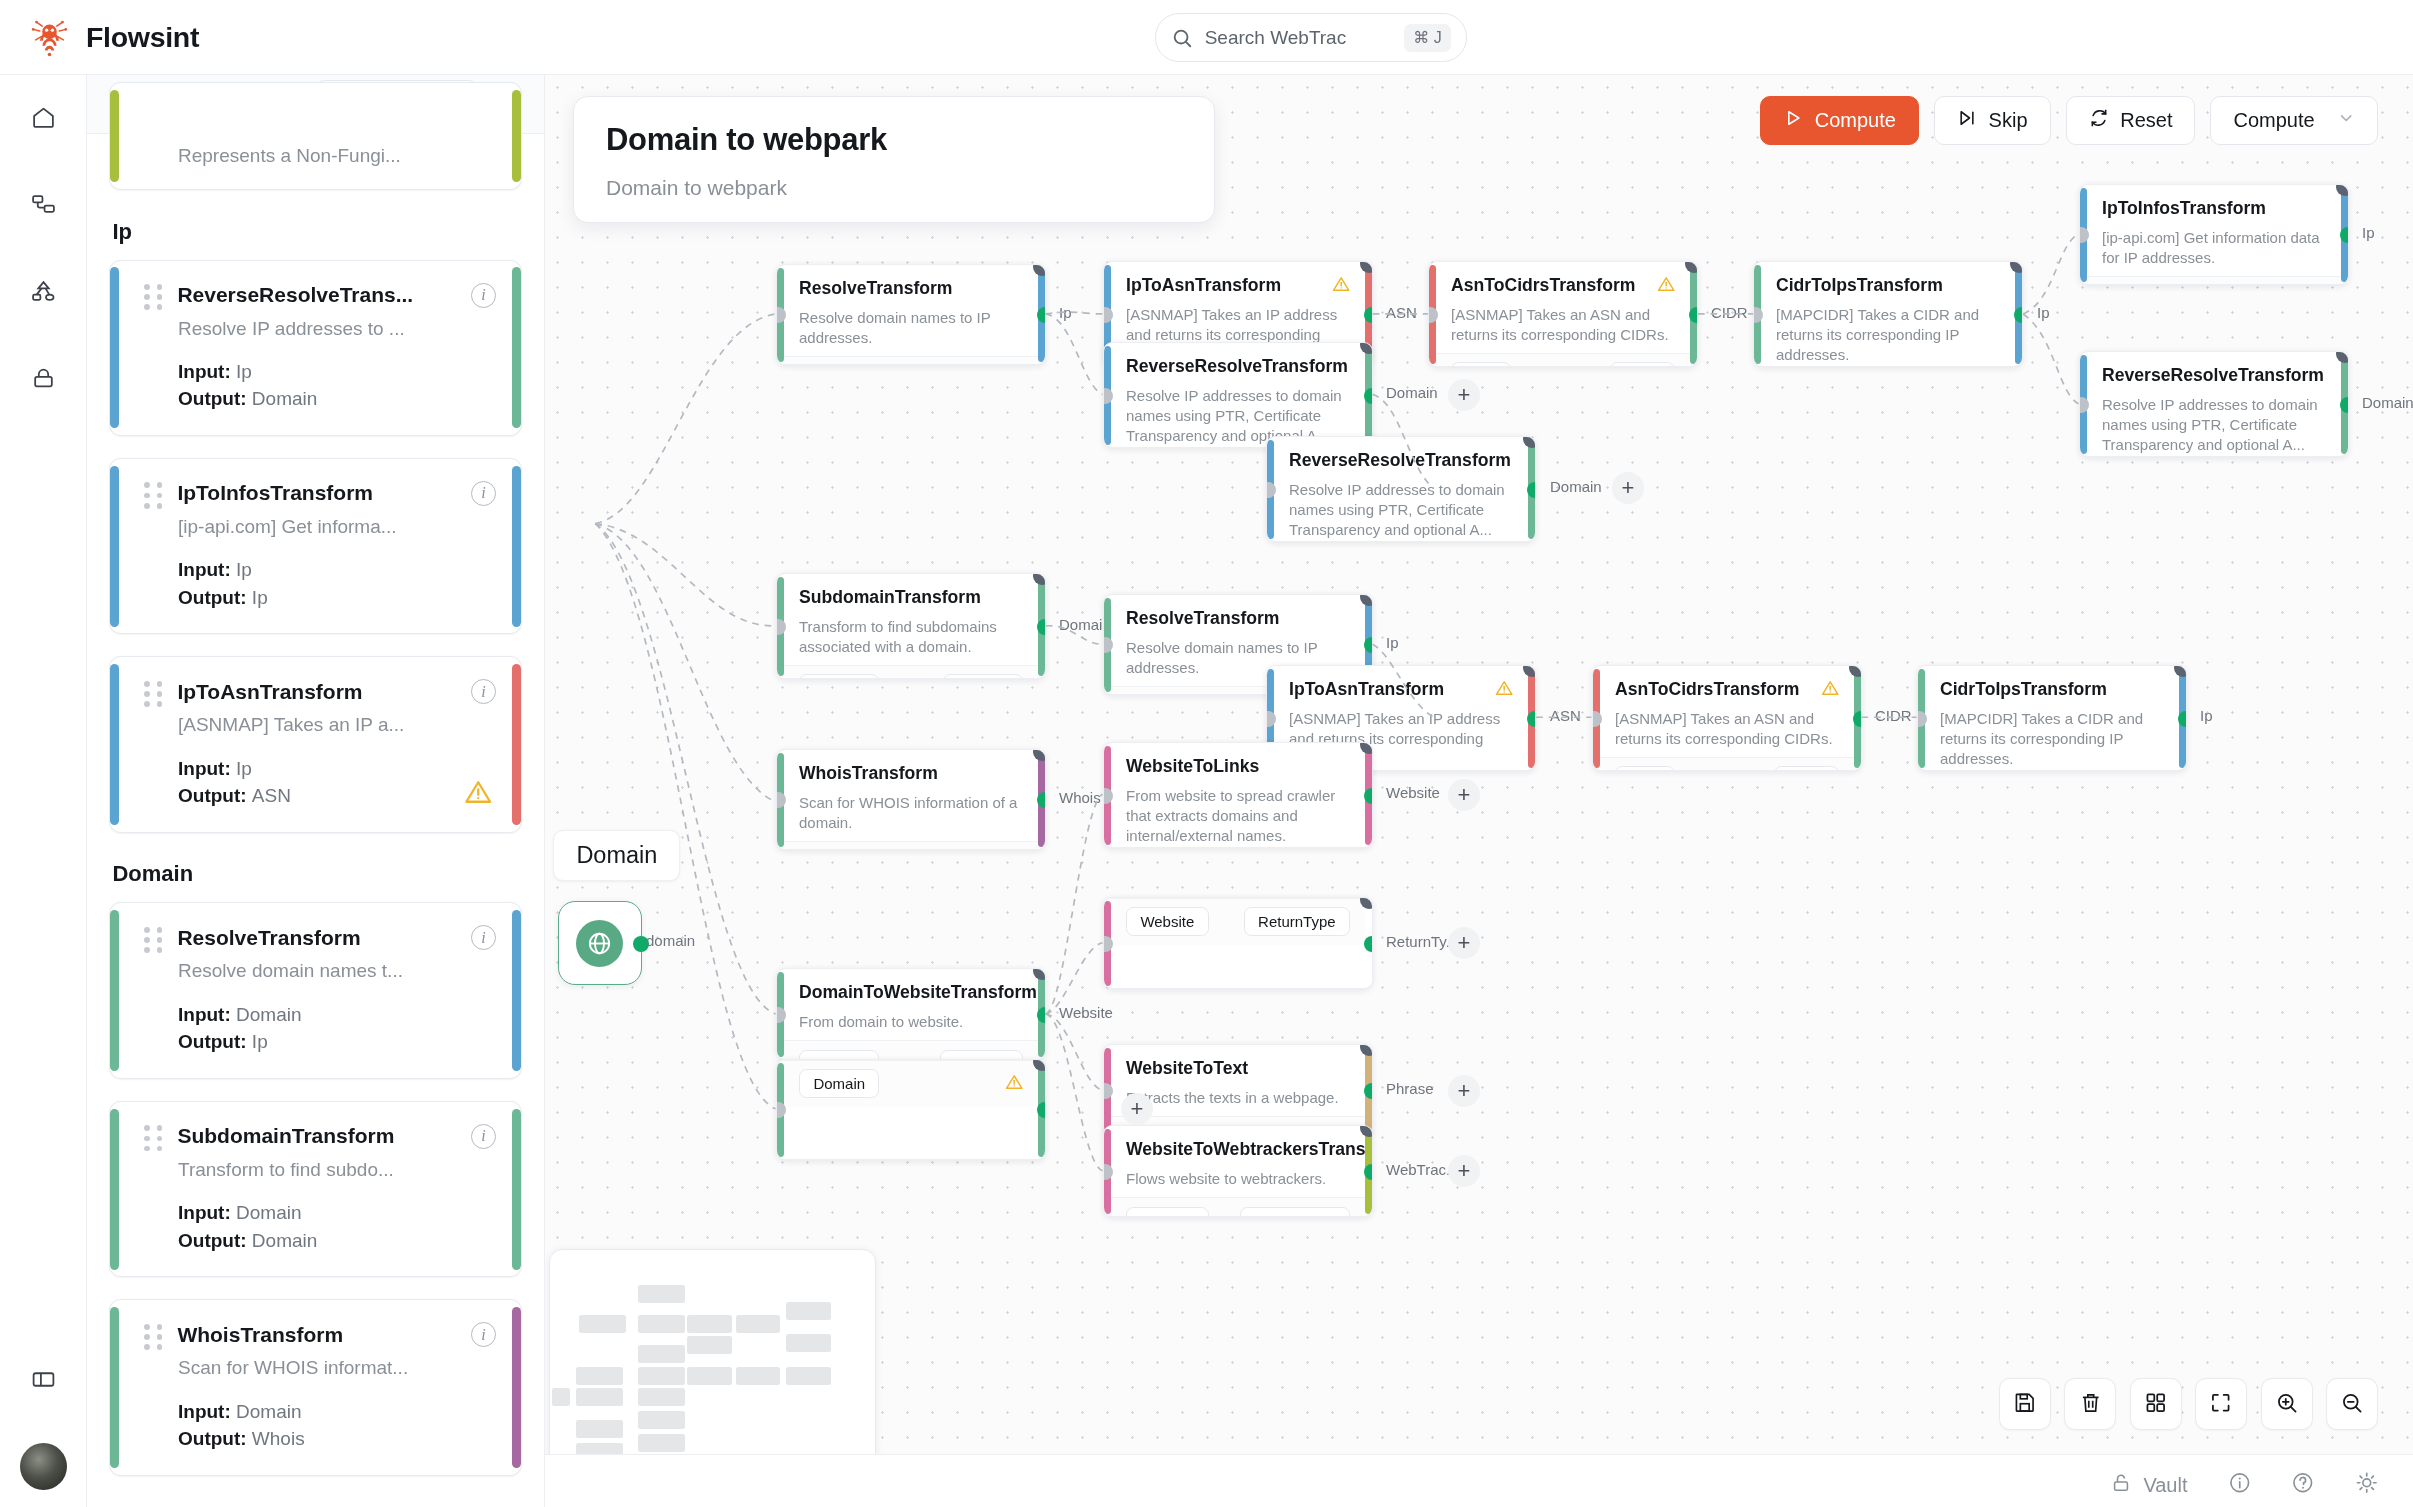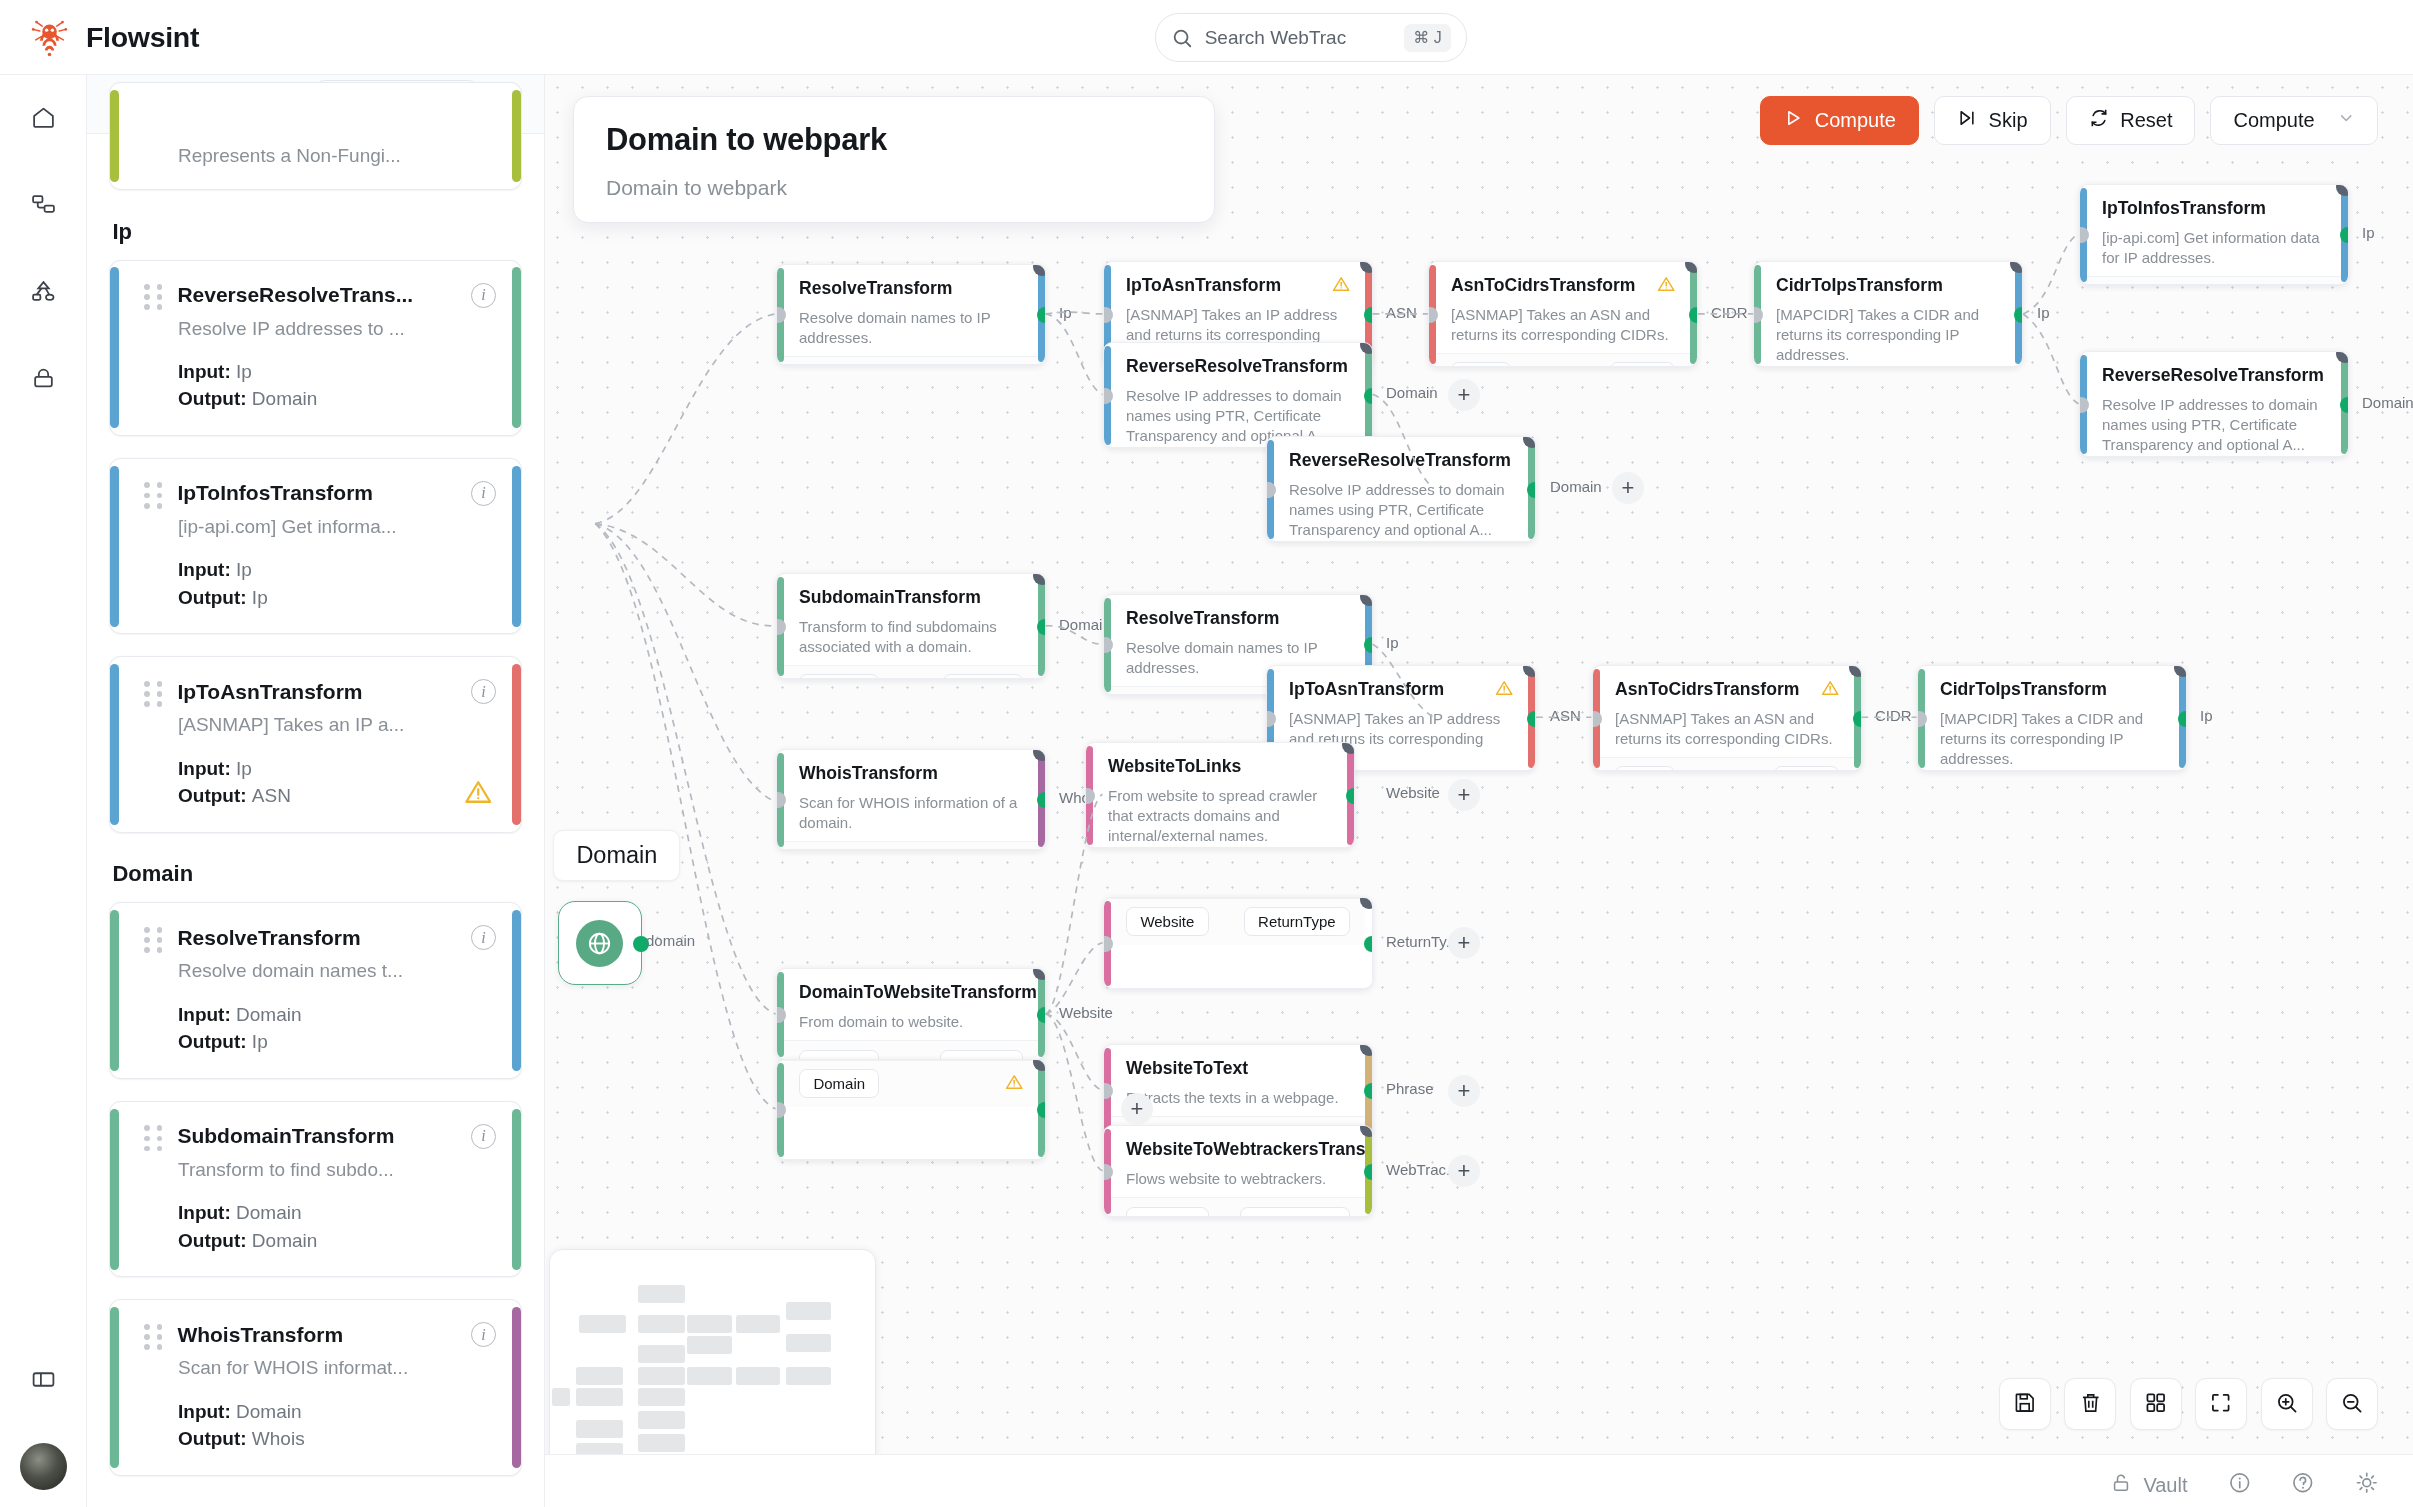--- a/index.html
+++ b/index.html
@@ -743,21 +743,21 @@
         <div class="body">
           <div class="n-title">WhoisTransform</div>
           <div class="n-desc">Scan for WHOIS information of a domain.</div>
         </div>
         <div class="n-foot">
           <span class="chip">Domain</span>
           <span class="chip">Whois</span>
         </div>
       </div>
       <div class="edge-label" style="left: 514px; top: 714px;">Whois</div>
-      <div class="node" style="left: 540px; top: 667px; width: 270px; height: 106px;">
+      <div class="node" style="left: 558px; top: 667px; width: 270px; height: 106px;">
         <span class="bar l" style="background:#d96fa0"></span>
         <span class="bar r" style="background:#d96fa0"></span>
         <span class="dot-top"></span>
         <span class="port in"></span>
         <span class="port out"></span>
         <div class="body">
           <div class="n-title">WebsiteToLinks</div>
           <div class="n-desc">From website to spread crawler that extracts domains and internal/external names.</div>
         </div>
       </div>

